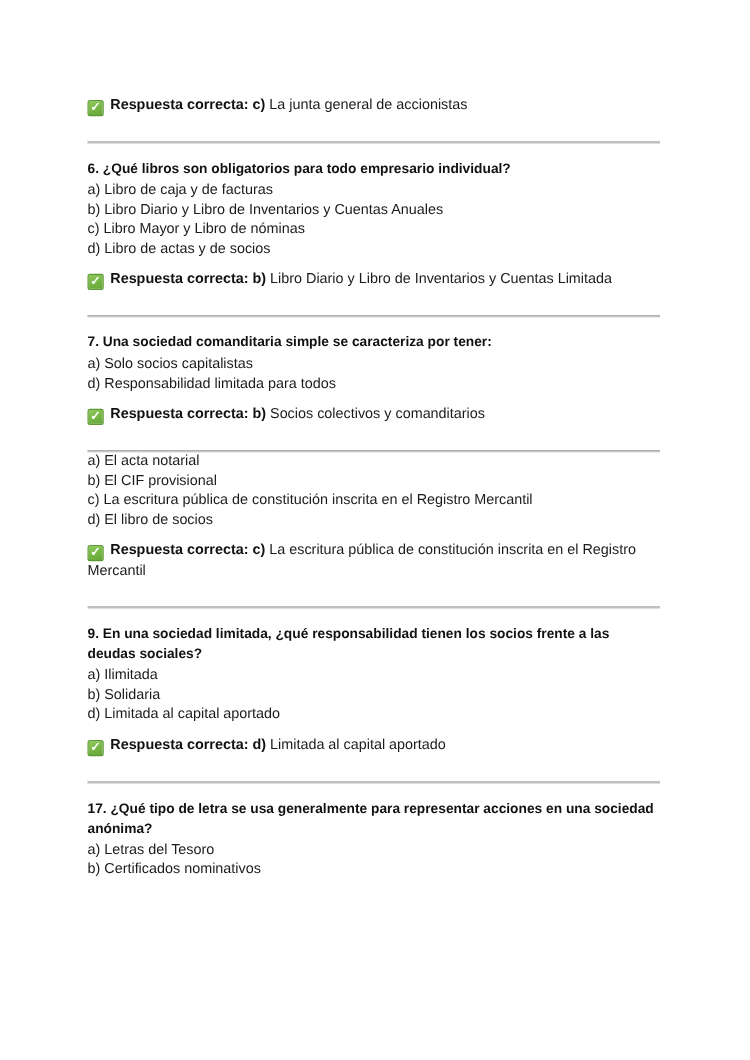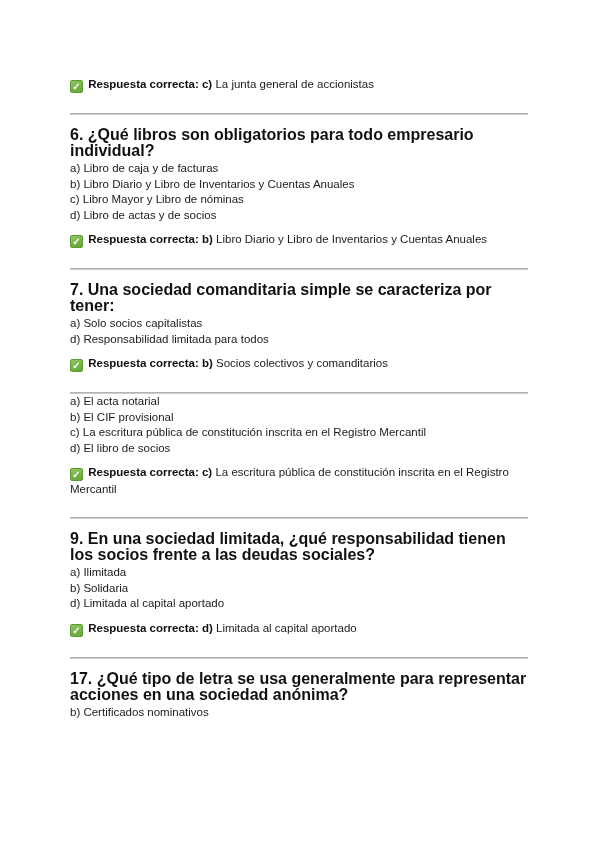--- a/index.html
+++ b/index.html
@@ -16,21 +16,21 @@
   }
   .page {
     box-sizing: border-box;
     width: 600px;
     height: 596px;
     padding: 68px 72px 0 70px;
     background: #ffffff;
   }
   .q-title {
     margin: 12px 0 2px 0;
-    font-size: 16px;
+    font-size: 11px;
     line-height: 16px;
     font-weight: bold;
     color: #111111;
   }
   .option {
     font-size: 11.5px;
     line-height: 15.5px;
     color: #1b1b1b;
   }
   .answer-row {
@@ -78,21 +78,21 @@
 
   <section>
     <h2 class="q-title">6. ¿Qué libros son obligatorios para todo empresario individual?</h2>
     <div class="option">a) Libro de caja y de facturas</div>
     <div class="option">b) Libro Diario y Libro de Inventarios y Cuentas Anuales</div>
     <div class="option">c) Libro Mayor y Libro de nóminas</div>
     <div class="option">d) Libro de actas y de socios</div>
     <div class="answer-row">
       <span class="check">✓</span>
       <b>Respuesta correcta: b)</b>
-      <span>Libro Diario y Libro de Inventarios y Cuentas Anuales</span>
+      <span>Libro Diario y Libro de Inventarios y Cuentas Limitada</span>
     </div>
   </section>
 
   <div class="divider"></div>
 
   <section>
     <h2 class="q-title">7. Una sociedad comanditaria simple se caracteriza por tener:</h2>
     <div class="option">a) Solo socios capitalistas</div>
     <div class="option">d) Responsabilidad limitada para todos</div>
     <div class="answer-row">
@@ -127,16 +127,17 @@
       <span class="check">✓</span>
       <b>Respuesta correcta: d)</b>
       <span>Limitada al capital aportado</span>
     </div>
   </section>
 
   <div class="divider"></div>
 
   <section>
     <h2 class="q-title">17. ¿Qué tipo de letra se usa generalmente para representar acciones en una sociedad anónima?</h2>
+    <div class="option">a) Letras del Tesoro</div>
     <div class="option">b) Certificados nominativos</div>
   </section>
 
 </div>
 
 </body></html>

